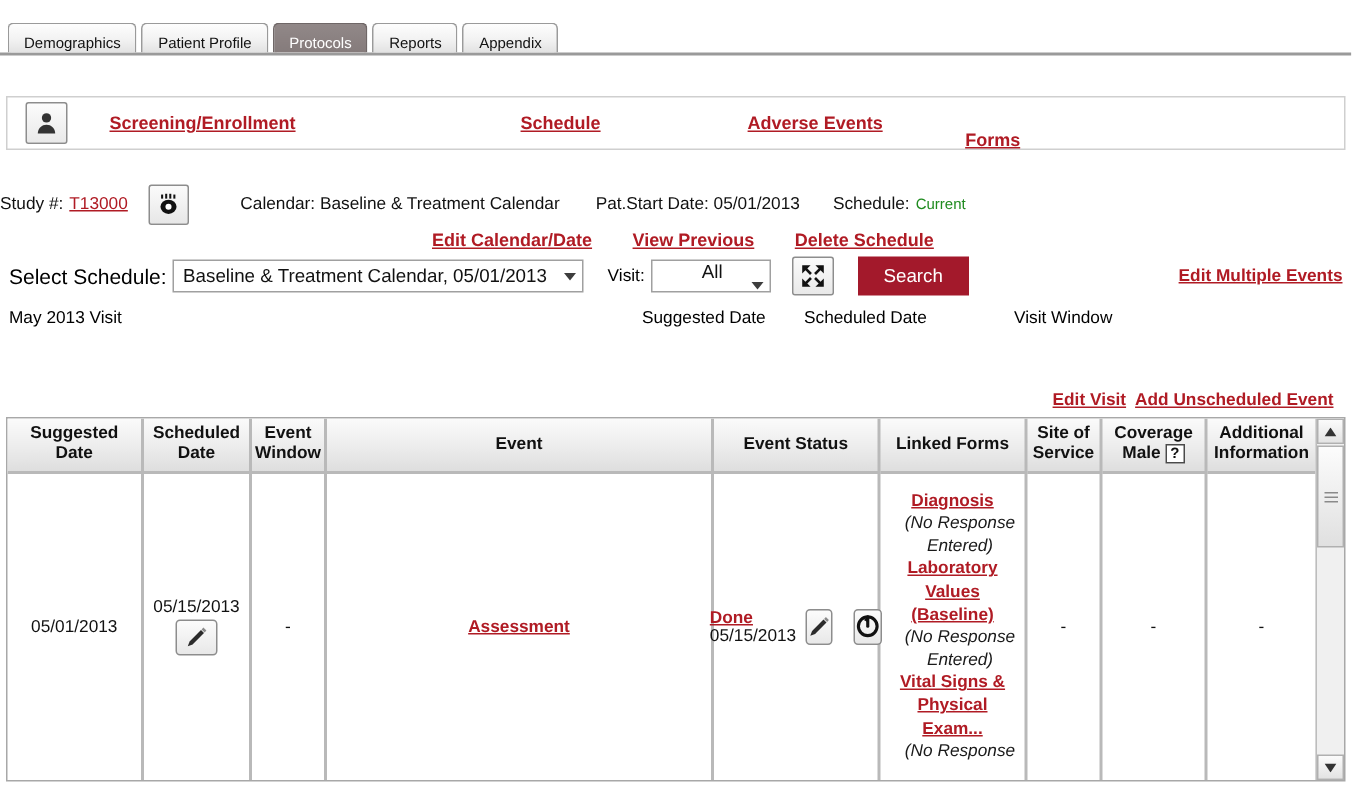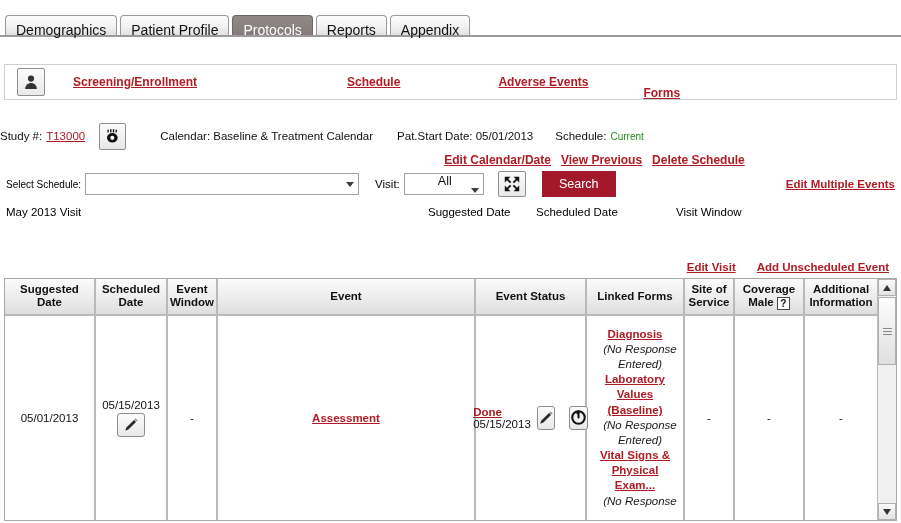--- a/index.html
+++ b/index.html
@@ -31,21 +31,21 @@
     display: flex;
     align-items: flex-end;
     height: 35px;
     padding-left: 5px;
     gap: 3px;
   }
   .tab {
     height: 20px;
     line-height: 28px;
     padding: 0 10px;
-    font-size: 14px;
+    font-size: 10px;
     color: #111;
     background: linear-gradient(to bottom, #fdfdfd 0%, #f2f2f2 55%, #e2e2e2 100%);
     border: 1px solid #9a9a9a;
     border-bottom: none;
     border-radius: 4px 4px 0 0;
     box-sizing: border-box;
     white-space: nowrap;
     cursor: pointer;
   }
   .tab.active {
@@ -138,35 +138,34 @@
   .studyline1 .startdate-txt { margin-left: 24px; }
   .studyline1 .sched-txt { margin-left: 22px; }
   .green { color: #1f8b1f; font-size: 10px; }
   .studyline2 {
     display: flex;
     align-items: center;
     height: 20px;
     padding-left: 288px;
     font-size: 12px;
     font-weight: bold;
-    gap: 10px;
-    justify-content: center;
+    gap: 27px;
   }
 
   
   .selrow {
     position: absolute;
     left: 0; top: 168px;
     width: 901px; height: 32px;
     display: flex;
     align-items: center;
     padding-left: 6px;
     box-sizing: border-box;
   }
-  .sellabel { font-size: 10px; margin-right: 4px; }
+  .sellabel { font-size: 14px; margin-right: 4px; }
   .ddl {
     height: 22px;
     border: 1px solid #a0a0a0;
     background: #ffffff;
     box-sizing: border-box;
     display: flex;
     align-items: center;
     font-size: 12.5px;
     padding: 0 4px 0 6px;
     cursor: pointer;
@@ -270,21 +269,21 @@
   
   .editlinks {
     position: absolute;
     left: 0; top: 258px;
     width: 901px; height: 18px;
     display: flex;
     justify-content: flex-end;
     align-items: center;
     padding-right: 12px;
     box-sizing: border-box;
-    gap: 21px;
+    gap: 6px;
     font-size: 11.5px;
     font-weight: bold;
   }
 
   
   .grid-wrap {
     position: absolute;
     left: 4px; top: 278px;
     width: 893px; height: 243px;
     border: 1px solid #a8a8a8;
@@ -462,20 +461,21 @@
     <div class="studyline2">
       <span class="redlink">Edit Calendar/Date</span>
       <span class="redlink">View Previous</span>
       <span class="redlink">Delete Schedule</span>
     </div>
   </div>
 
   <div class="selrow">
     <span class="sellabel">Select Schedule:</span>
     <div class="ddl schedule-ddl">
+      <span>Baseline &amp; Treatment Calendar, 05/01/2013</span>
       <span class="caret"></span>
     </div>
     <span class="visitlabel">Visit:</span>
     <div class="ddl visit-ddl">
       <span>All</span>
       <span class="caret"></span>
     </div>
     <span class="expand-icon">
       <svg width="18" height="18" viewBox="0 0 20 20" aria-hidden="true">
         <path d="M2 2 L8.2 2 L5.8 4.4 L9.2 7.8 L7.8 9.2 L4.4 5.8 L2 8.2 Z" fill="#111"></path>

